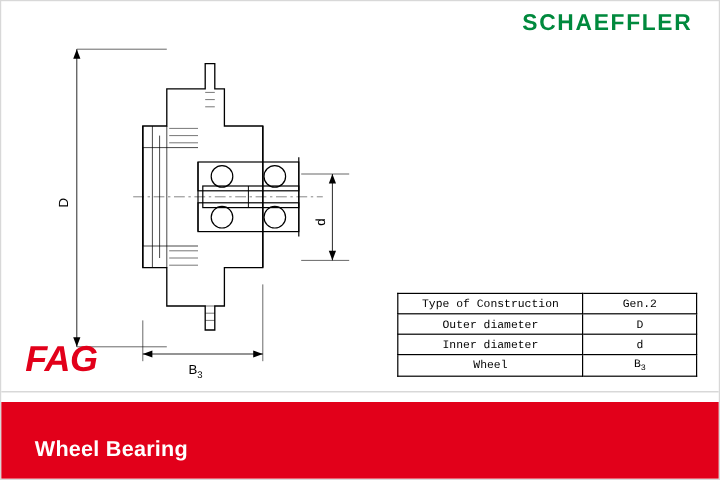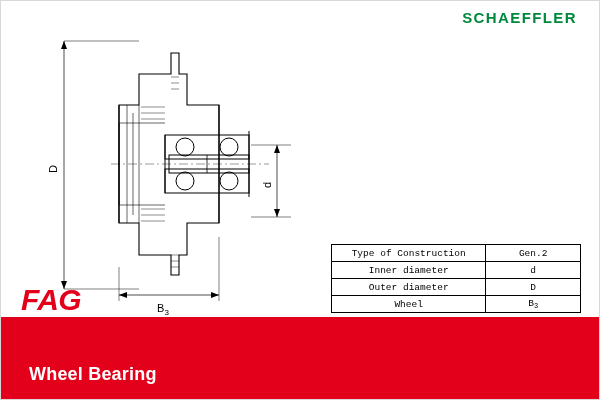--- a/index.html
+++ b/index.html
@@ -17,21 +17,21 @@
     background: #ffffff;
     border: 1px solid #d8d8d8;
     box-sizing: border-box;
     overflow: hidden;
   }
   
   .brand-schaeffler {
     position: absolute;
     top: 8px;
     right: 22px;
-    font-size: 15px;
+    font-size: 19px;
     font-weight: bold;
     letter-spacing: 1.4px;
     color: #00893d;
     font-family: "Liberation Sans", sans-serif;
   }
   
   .drawing {
     position: absolute;
     left: 18px;
     top: 26px;
@@ -71,21 +71,21 @@
     vertical-align: baseline;
     position: relative;
     top: 2px;
   }
   
   .bottom-bar {
     position: absolute;
     left: 0;
     right: 0;
     bottom: 0;
-    height: 82px;
+    height: 64px;
     background: #e2001a;
     color: #ffffff;
   }
   .bottom-title {
     position: absolute;
     left: 28px;
     bottom: 14px;
     font-size: 18px;
     font-weight: bold;
     letter-spacing: 0.2px;
@@ -206,26 +206,26 @@
     </svg>
   </div>
 
   <table class="spec-table">
     <tbody>
       <tr>
         <td class="label">Type of Construction</td>
         <td class="value">Gen.2</td>
       </tr>
       <tr>
+        <td class="label">Outer diameter</td>
+        <td class="value">D</td>
+      </tr>
+      <tr>
         <td class="label">Inner diameter</td>
         <td class="value">d</td>
-      </tr>
-      <tr>
-        <td class="label">Outer diameter</td>
-        <td class="value">D</td>
       </tr>
       <tr>
         <td class="label">Wheel</td>
         <td class="value"><span>B</span><sub>3</sub></td>
       </tr>
     </tbody>
   </table>
 
   <div class="fag-logo">FAG</div>
 

